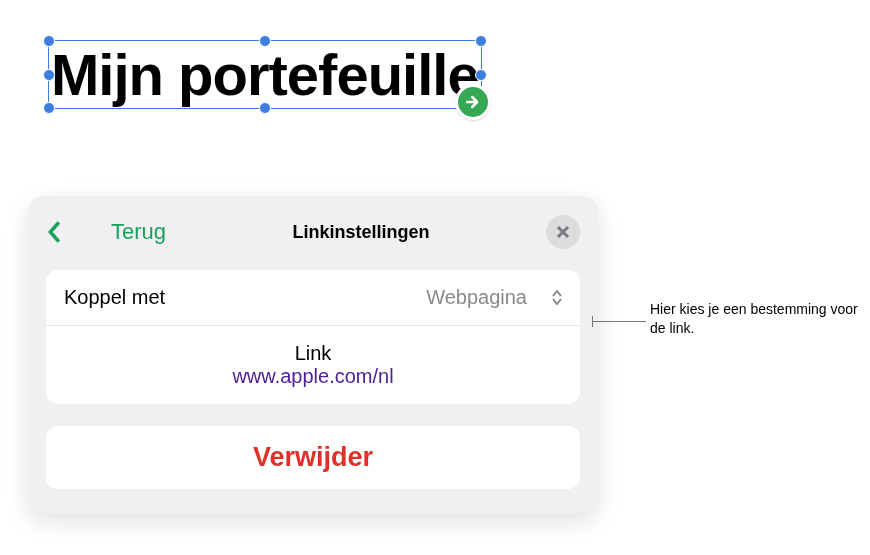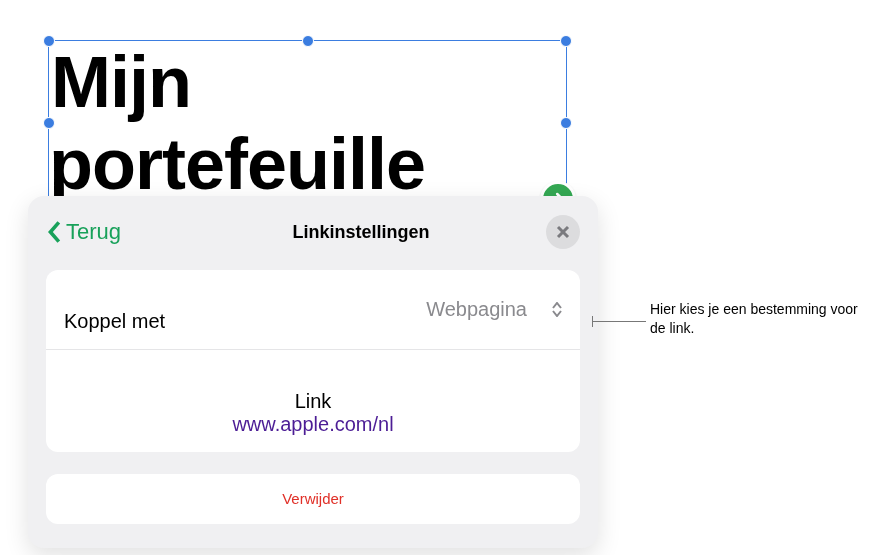--- a/index.html
+++ b/index.html
@@ -20,21 +20,21 @@
     .title-area {
       padding: 40px 48px 20px 48px;
       position: relative;
     }
     .selection-box {
       position: relative;
       display: inline-block;
       border: 1px solid #3b7de0;
     }
     .title-text {
-      font-size: 72px;
+      font-size: 58px;
       font-weight: 800;
       color: #000;
       letter-spacing: -1px;
       padding: 0 2px;
     }
     .handle {
       position: absolute;
       width: 12px;
       height: 12px;
       background: #3b7de0;
@@ -83,20 +83,21 @@
       position: relative;
       height: 36px;
     }
     .back-btn {
       display: flex;
       align-items: center;
       color: #18a15a;
       font-size: 22px;
       font-weight: 400;
       cursor: pointer;
+      gap: 45px;
     }
     .back-btn svg { width: 16px; height: 24px; stroke: #18a15a; stroke-width: 3; fill: none; margin-right: 4px; }
     .popover-title {
       position: absolute;
       left: 50%;
       transform: translateX(-50%);
       font-size: 18px;
       font-weight: 600;
       color: #000;
       margin-left: 48px;
@@ -118,41 +119,41 @@
       overflow: hidden;
     }
     .form-row {
       display: flex;
       align-items: center;
       justify-content: space-between;
       padding: 16px 18px;
       font-size: 20px;
     }
     .form-row + .form-row { border-top: 1px solid #e5e5e7; flex-direction: column; }
-    .row-label { color: #000; margin-top: 24px; }
+    .row-label { color: #000; }
     .row-value { color: #8a8a8e; display: flex; align-items: center; gap: 21px; }
     .row-value.link-val { color: #4c1d95; }
     .dsel {
       display: inline-flex;
       flex-direction: column;
       gap: 1px;
       margin-left: 4px;
     }
     .dsel svg { width: 10px; height: 7px; stroke: #8a8a8e; stroke-width: 2; fill: none; }
     .delete-card {
       background: #fff;
       border-radius: 12px;
       margin-top: 22px;
       padding: 16px;
       text-align: center;
     }
     .delete-label {
       color: #e03028;
-      font-size: 15px;
-      font-weight: 400;
+      font-size: 27px;
+      font-weight: 700;
     }
     .annotation {
       position: absolute;
       left: 650px;
       top: 300px;
       width: 210px;
       font-size: 14px;
       line-height: 1.35;
       color: #000;
     }

